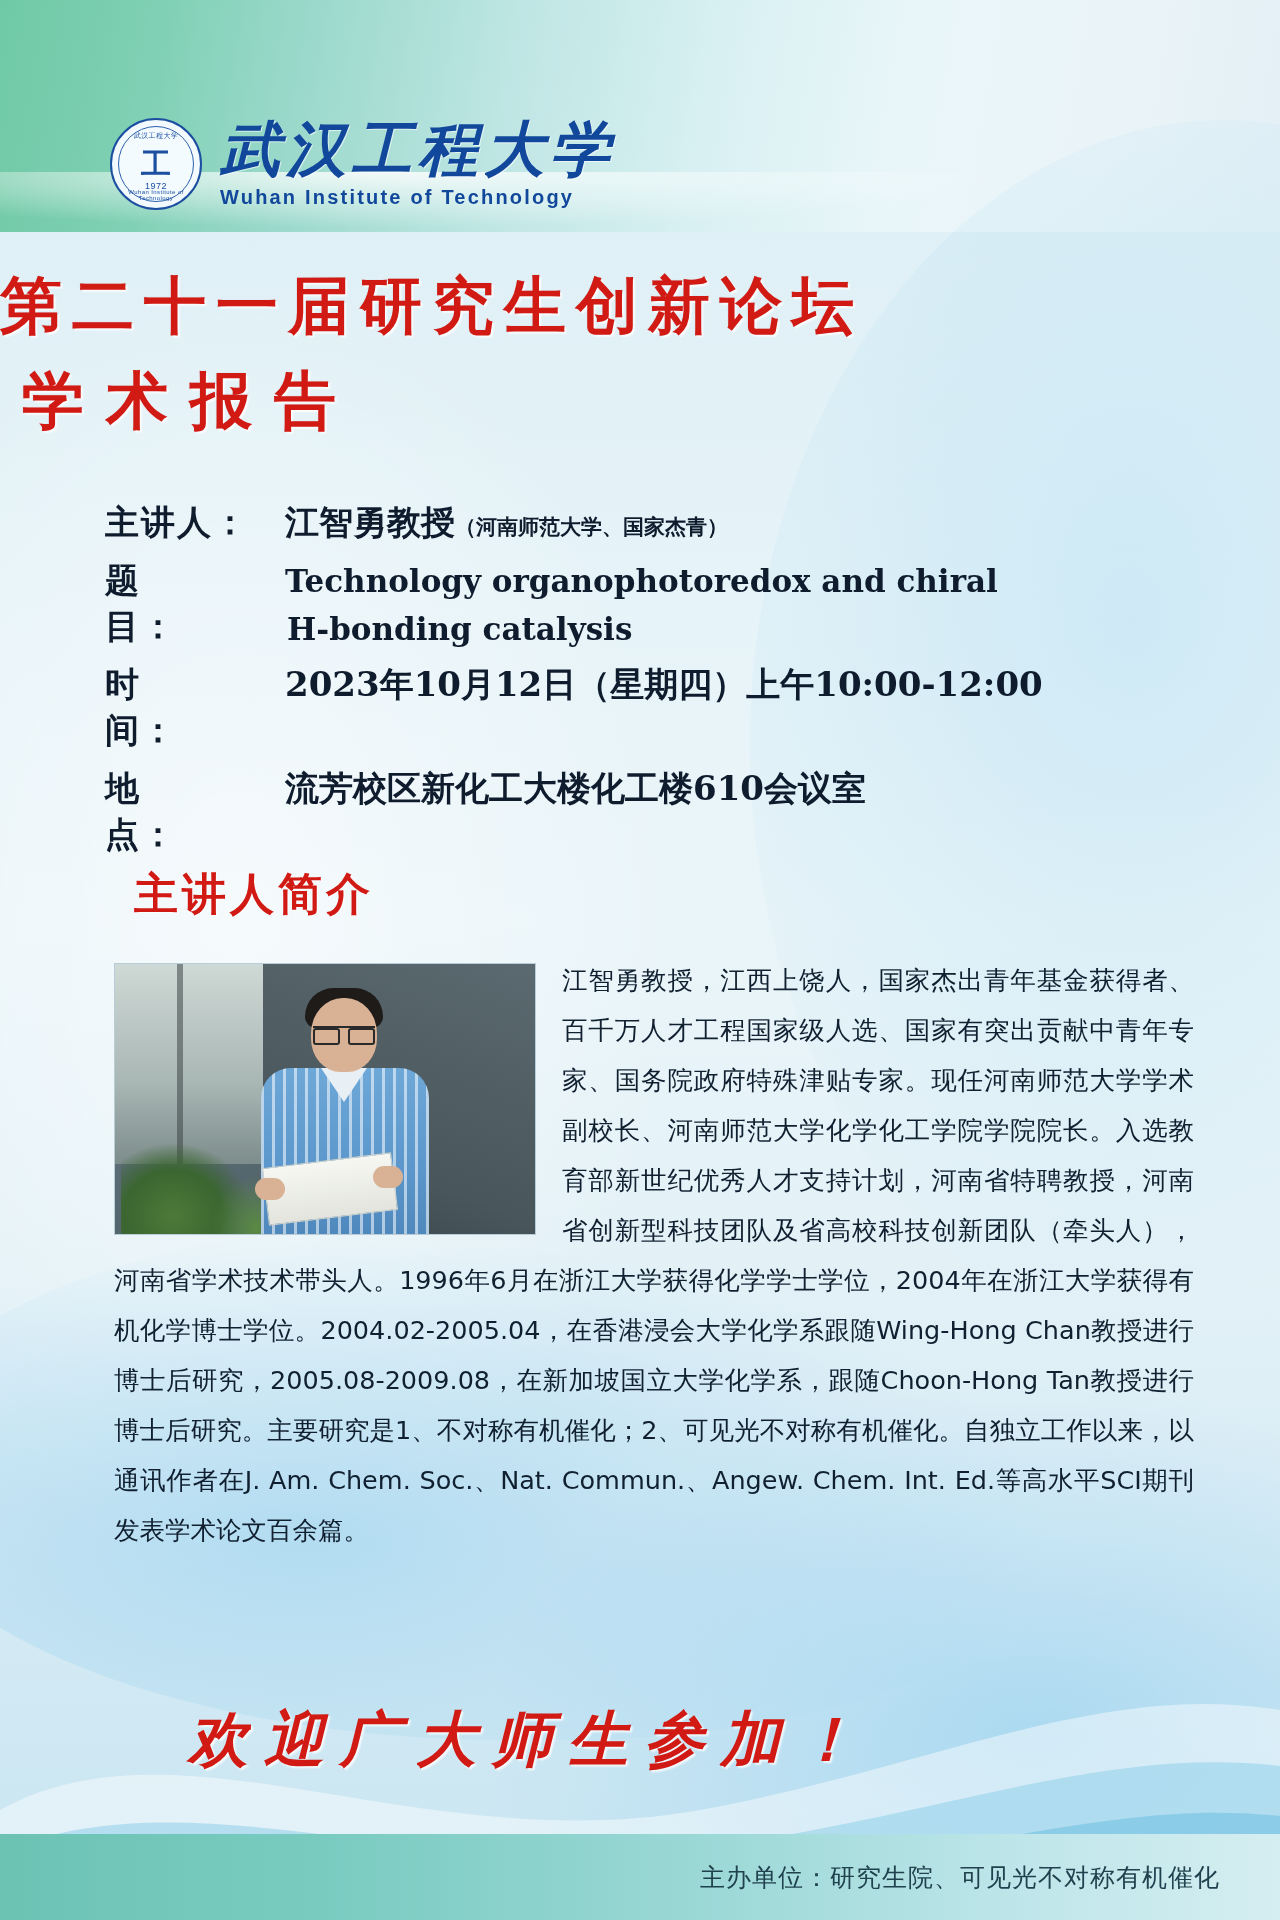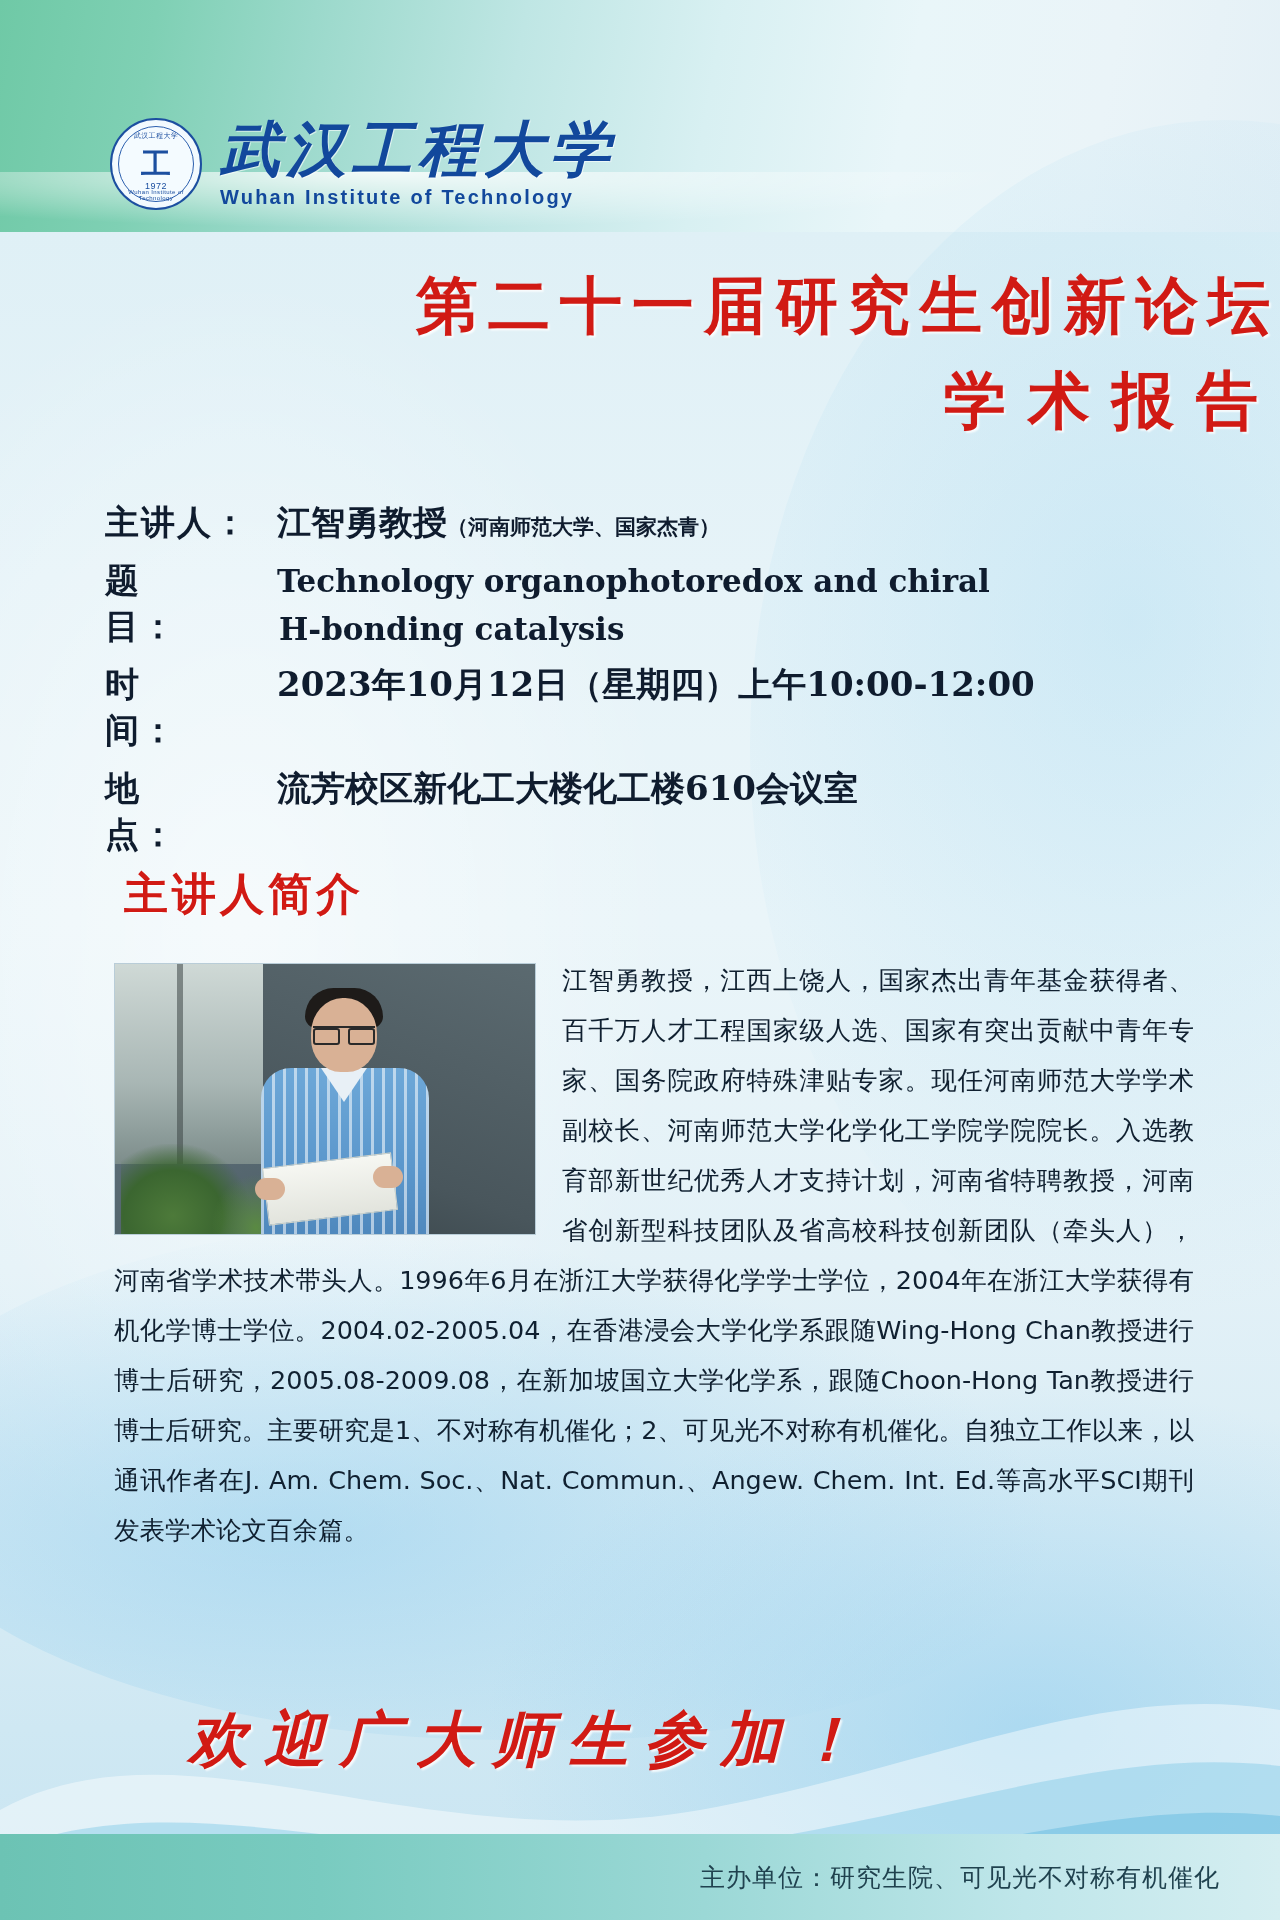--- a/index.html
+++ b/index.html
@@ -179,21 +179,21 @@
     color: #12489c;
     letter-spacing: 2.2px;
     margin-top: 6px;
   }
 
   
   .title-block {
     position: absolute;
     left: 0; top: 270px;
     width: 1280px;
-    text-align: right;
+    text-align: left;
     z-index: 4;
   }
   .title-l1, .title-l2 {
     font-family: "DejaVu Serif", serif;
     font-weight: bold;
     color: #d11a14;
     text-shadow: 2px 2px 2px rgba(255,255,255,.85), 0 0 1px rgba(150,0,0,.25);
   }
   .title-l1 {
     font-size: 62px;
@@ -226,41 +226,42 @@
     width: 172px;
     font-size: 34px;
     font-weight: bold;
     letter-spacing: 2px;
     color: #0f1c2e;
   }
   .info-val {
     font-size: 34px;
     font-weight: bold;
     color: #0f1c2e;
+    margin-left: 8px;
   }
   .info-val .small {
     font-size: 21px;
     font-weight: bold;
     letter-spacing: 0px;
   }
   .info-val.en {
     font-family: "DejaVu Serif", serif;
     font-size: 31px;
     letter-spacing: 0px;
   }
   .info-val.en .line2 {
     display: block;
     margin-top: 12px;
     margin-left: 2px;
   }
 
   
   .bio-head {
     position: absolute;
-    left: 124px; top: 865px;
+    left: 134px; top: 865px;
     font-family: "DejaVu Serif", serif;
     font-size: 44px;
     font-weight: bold;
     color: #d11a14;
     letter-spacing: 4px;
     text-shadow: 1px 1px 1px rgba(255,255,255,.8);
     z-index: 4;
   }
 
   

